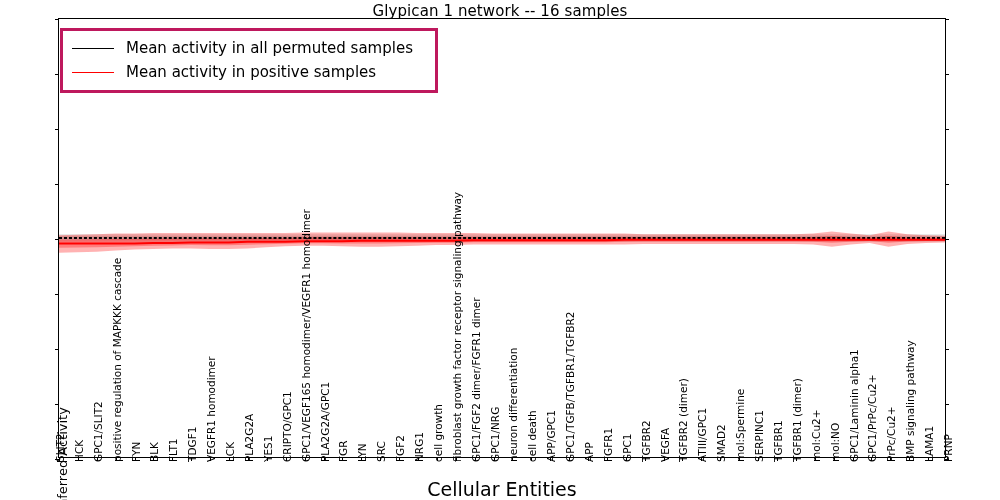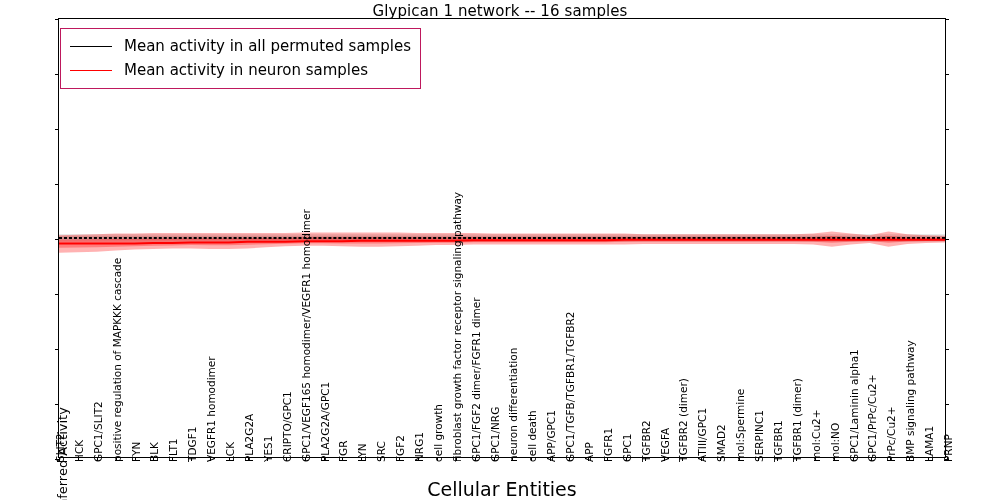--- a/index.html
+++ b/index.html
@@ -31,21 +31,21 @@
   .xlab{
     position:absolute;font-size:10.5px;color:#000;white-space:nowrap;
     transform-origin:left top;transform:rotate(-90deg);
   }
   #xlabel{
     position:absolute;left:58px;top:478px;width:888px;text-align:center;
     font-size:19px;color:#000;
   }
   .legend-box{
     position:absolute;left:60px;top:28px;
-    border:1px solid #be185d;background:#fff;padding:5px 9px 6px 9px;
+    border:3px solid #be185d;background:#fff;padding:5px 22px 6px 9px;
   }
   .legend-row{display:flex;align-items:center;height:24px;}
   .legend-swatch{width:42px;height:0;border-top:1.4px solid #000;margin-right:12px;}
   .legend-swatch.red{border-top-color:#ff0000;}
   .legend-text{font-size:15px;color:#000;white-space:nowrap;}
 </style>
 </head>
 <body>
 
 <div id="fig">
@@ -192,16 +192,16 @@
     </div>
   <div id="xlabel">Cellular Entities</div>
 
   <div class="legend-box" id="legend">
       <div class="legend-row">
         <span class="legend-swatch"></span>
         <span class="legend-text">Mean activity in all permuted samples</span>
       </div>
       <div class="legend-row">
         <span class="legend-swatch red"></span>
-        <span class="legend-text">Mean activity in neuron samples</span>
+        <span class="legend-text">Mean activity in positive samples</span>
       </div>
     </div>
 </div>
 
 </body></html>

